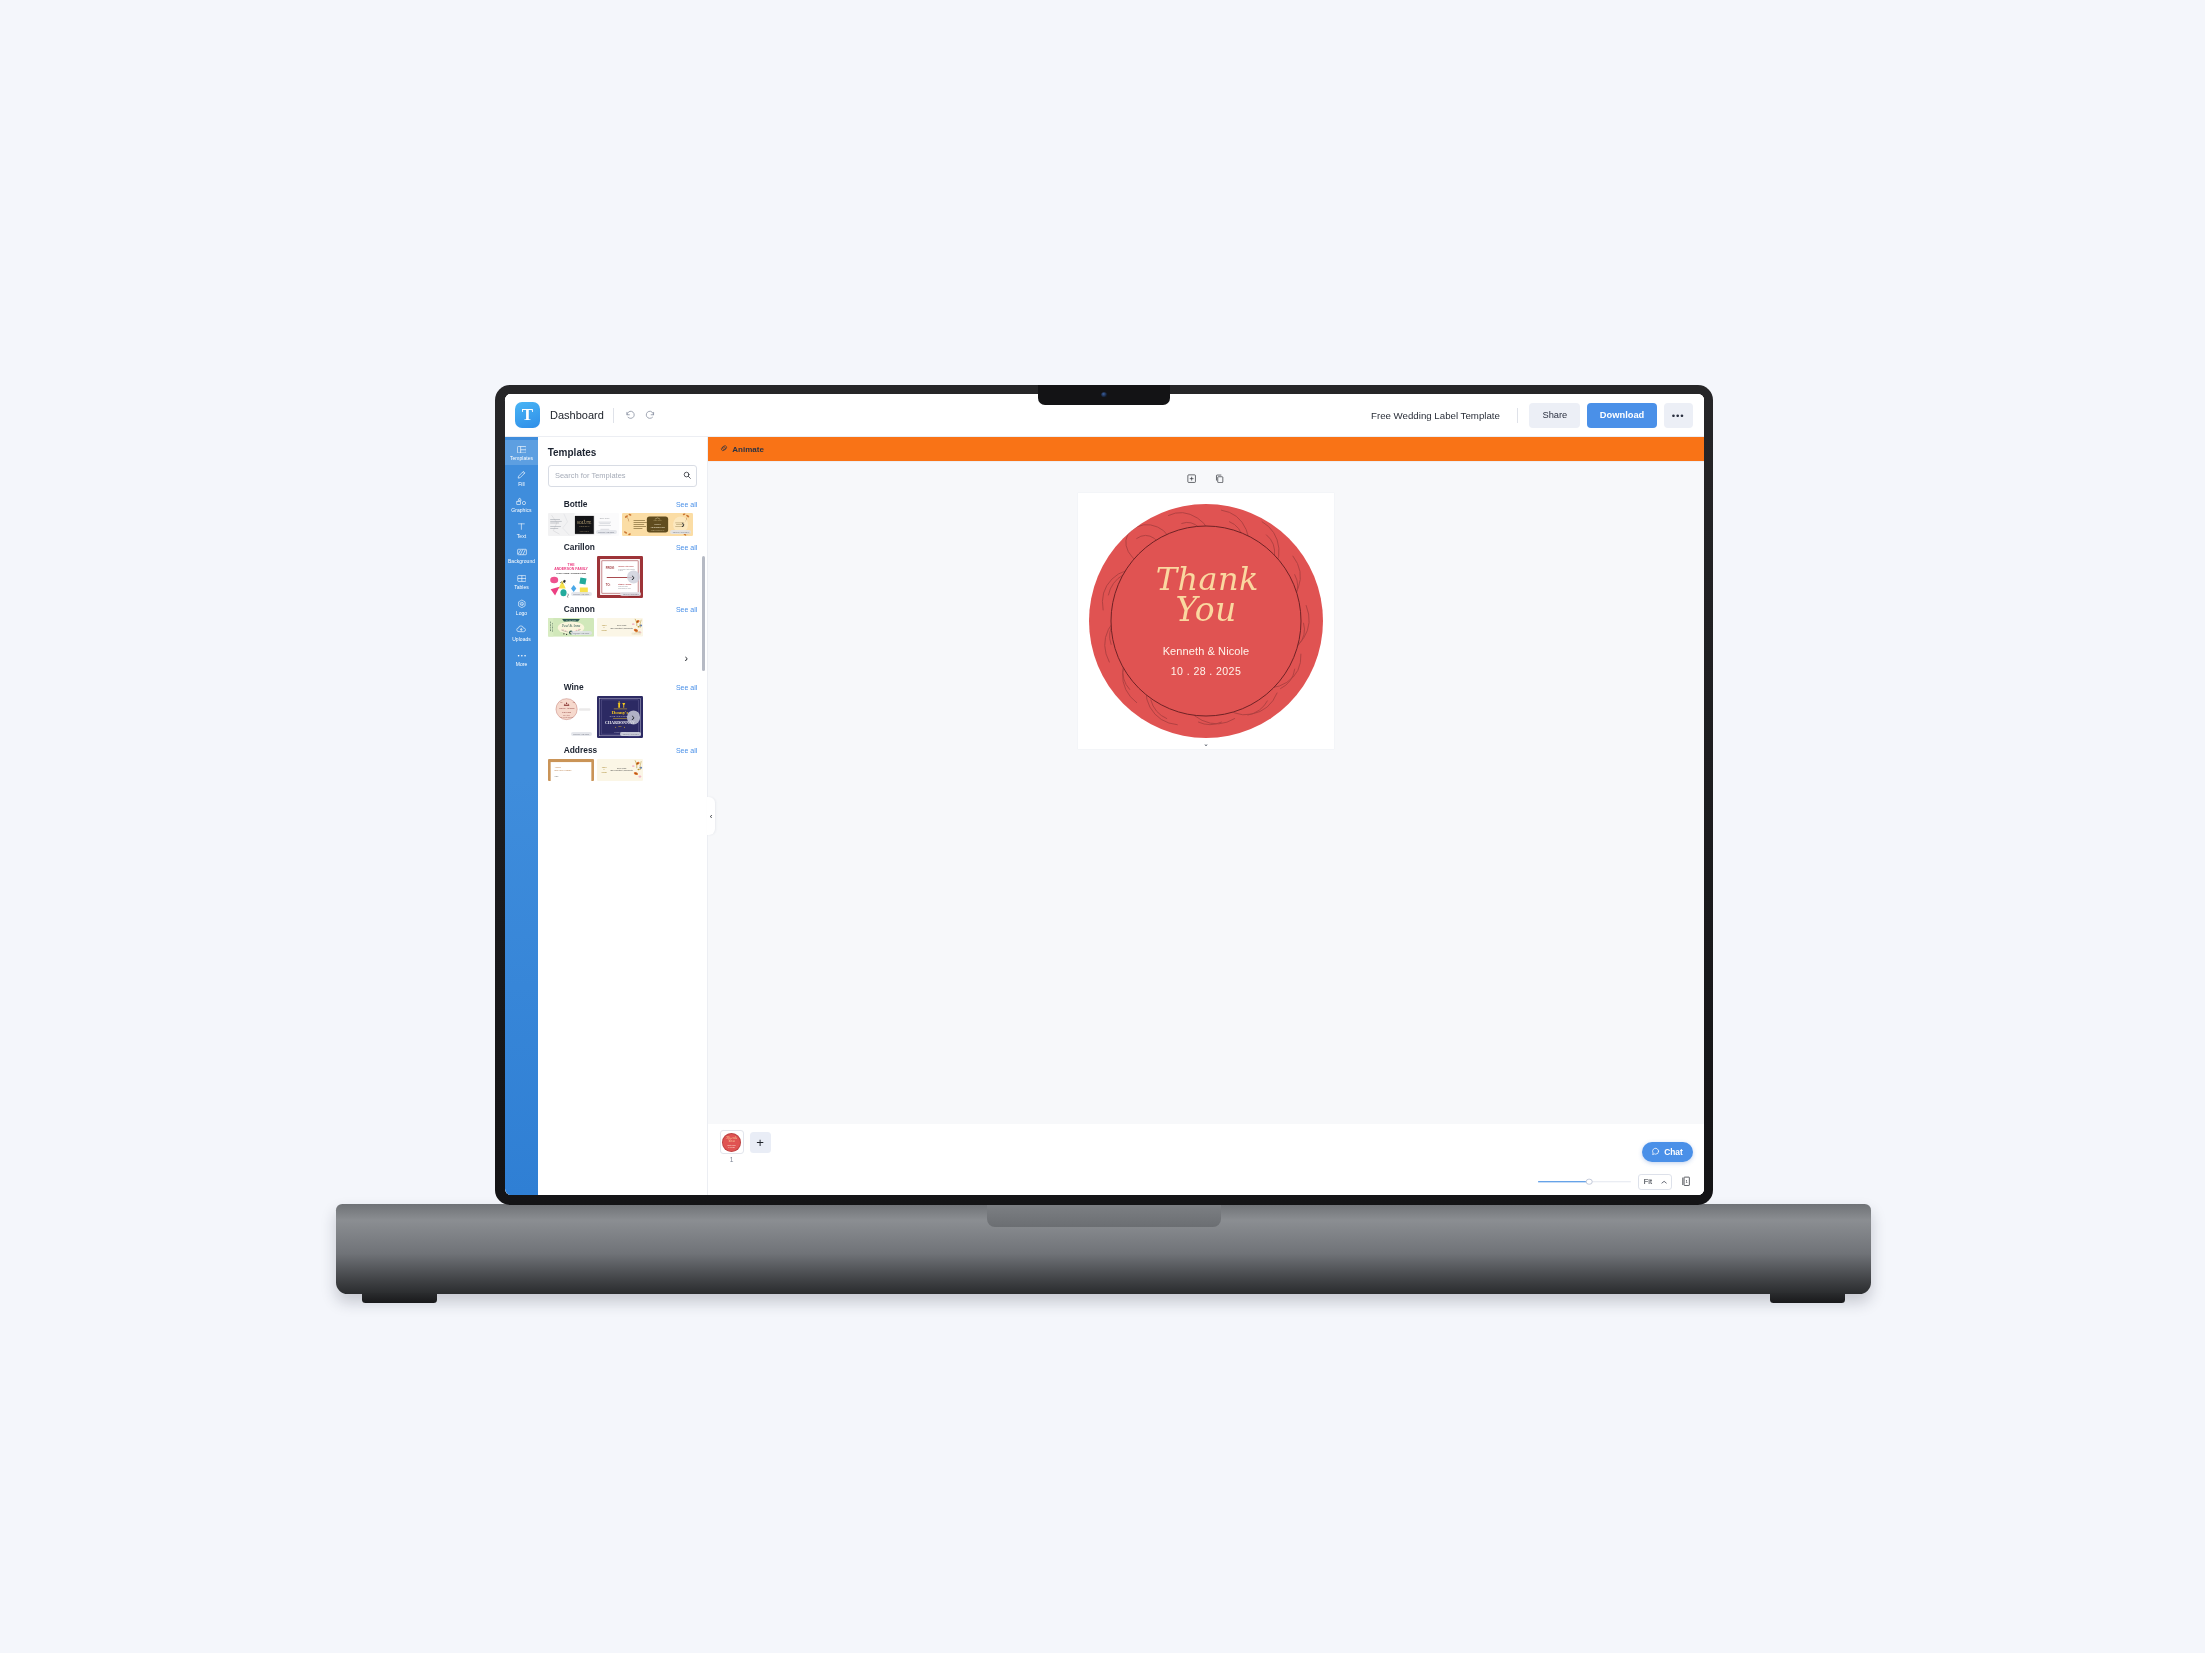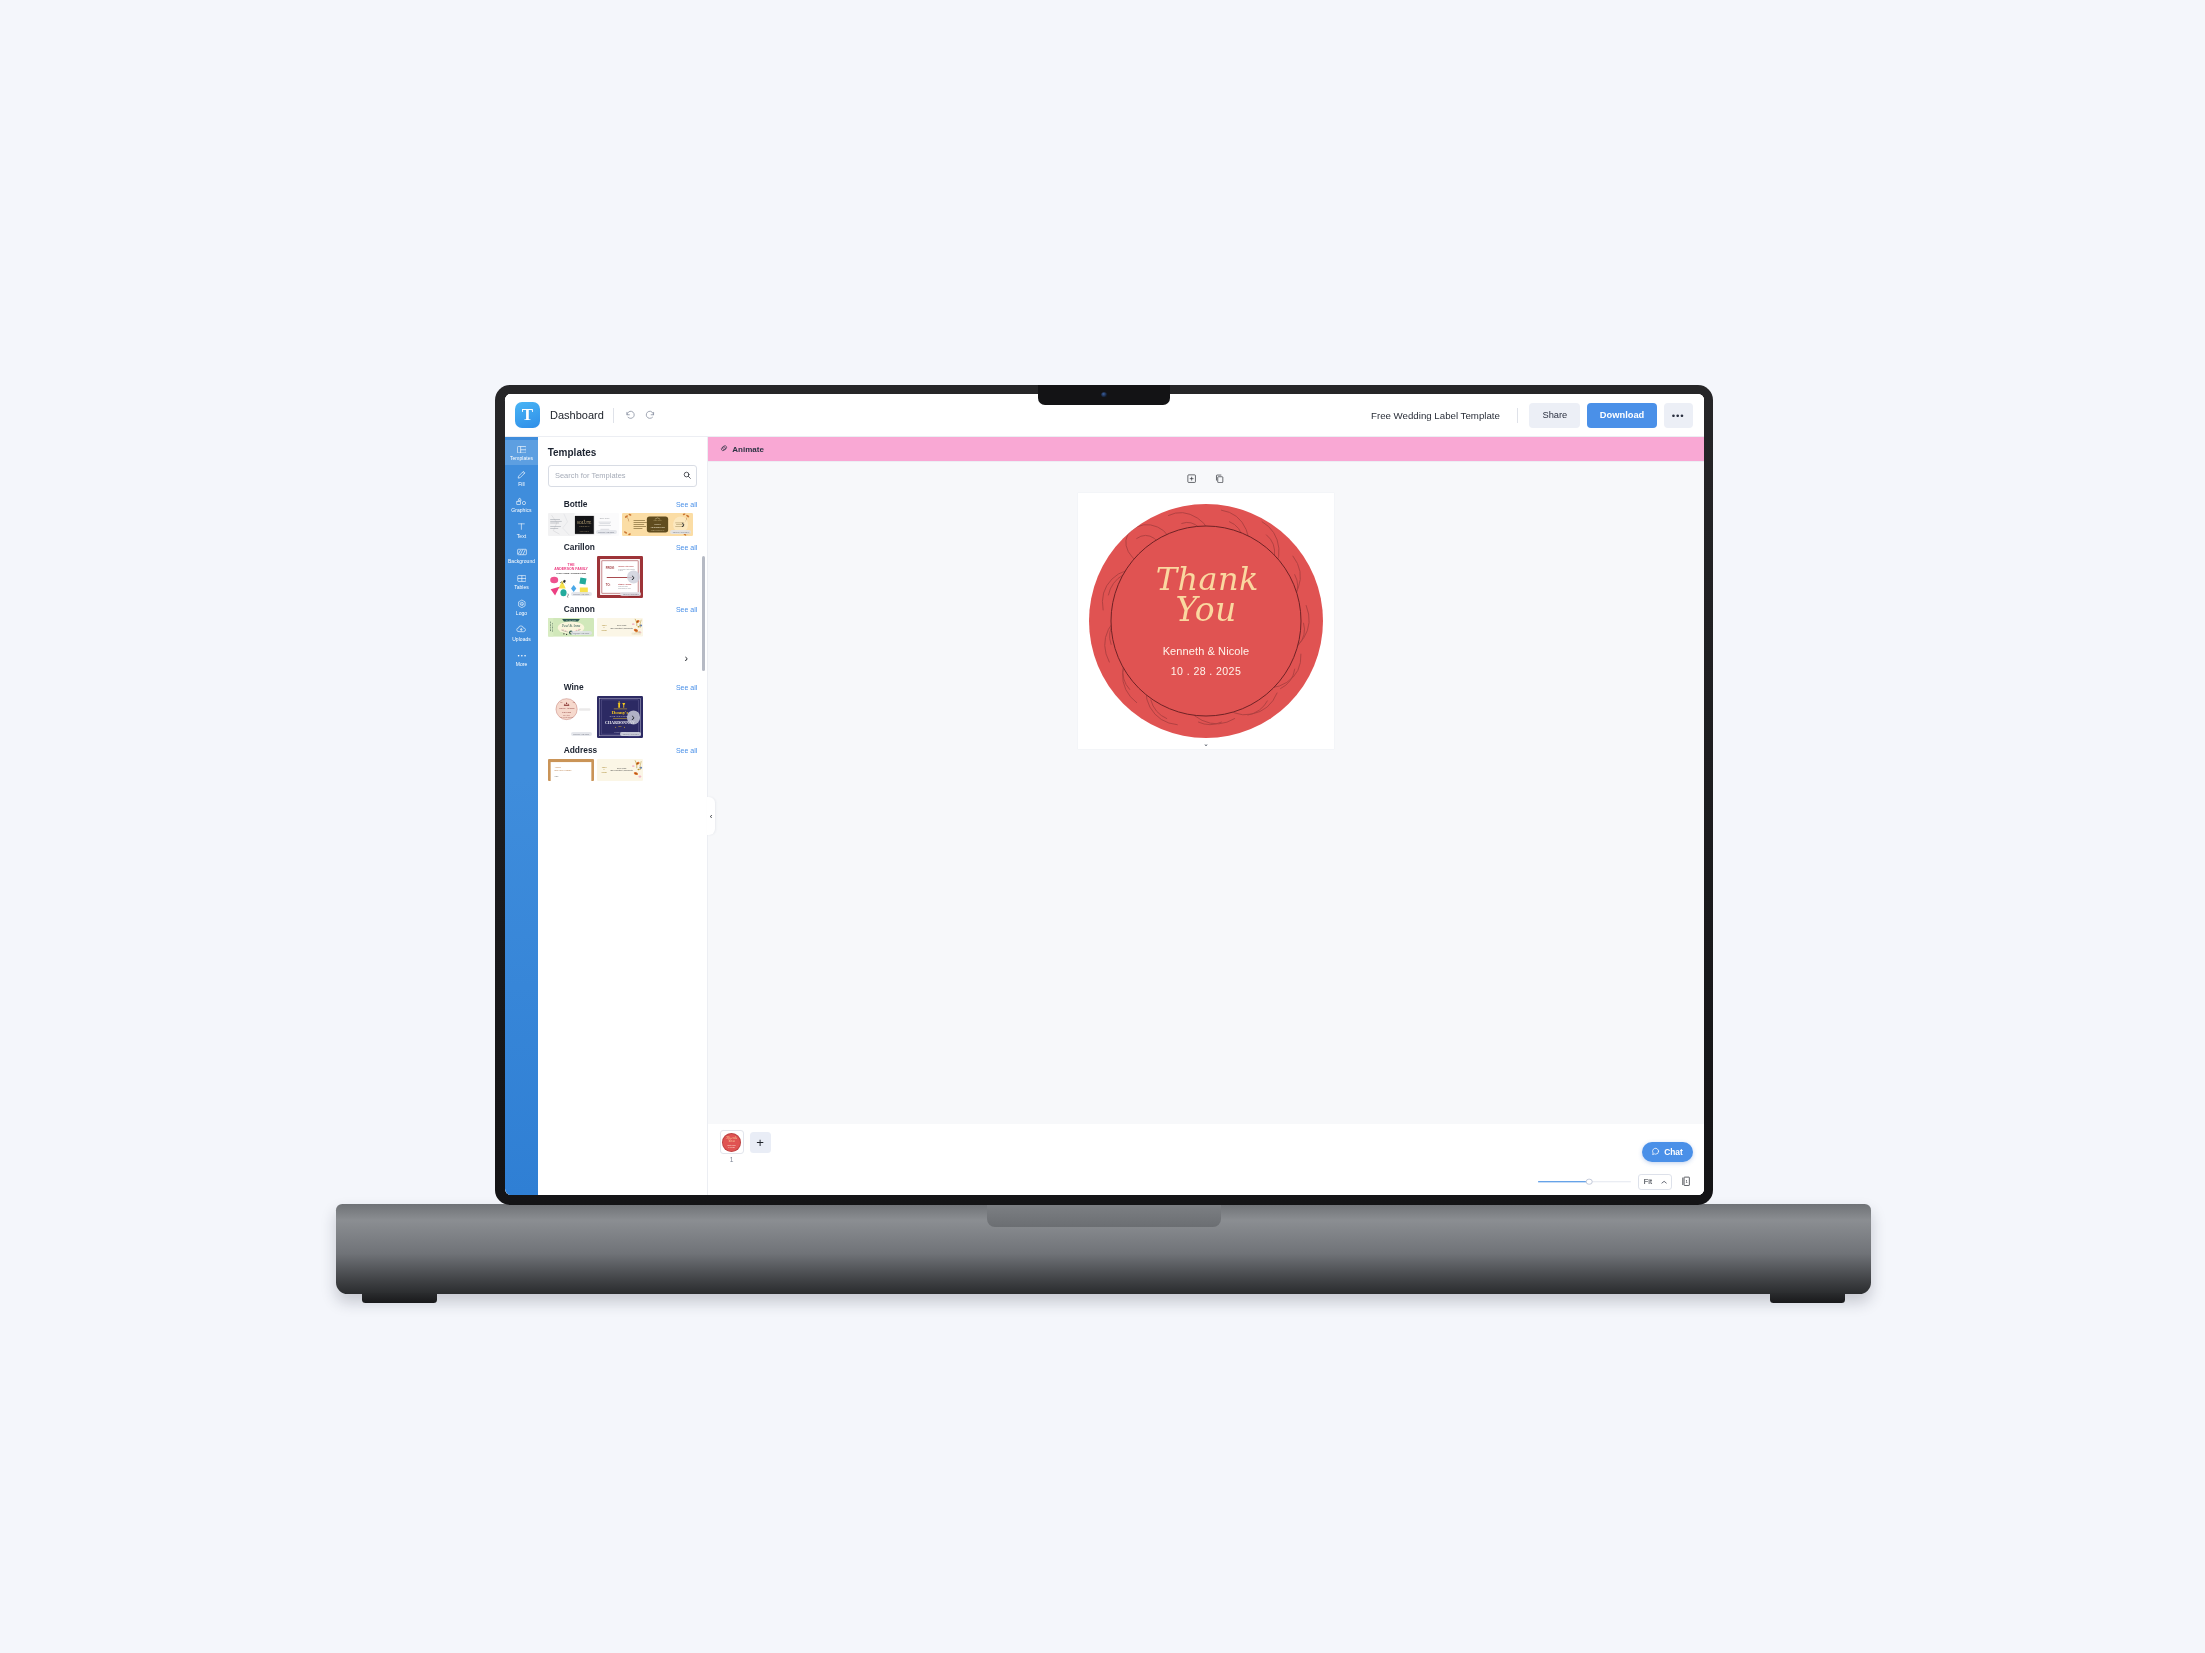--- a/index.html
+++ b/index.html
@@ -167,21 +167,21 @@
     width: 8.8px; height: 38px; background:#fff;
     border-radius: 0 6.2px 6.2px 0; z-index: 20;
     display:flex; align-items:center; justify-content:center;
     box-shadow: 0.9px 0 2.2px rgba(40,50,80,.07);
     cursor:pointer; color:#1b1e25; font-size:8px;
   }
 
   
   #editor { flex:1 1 auto; display:flex; flex-direction:column; min-width:0; background:#f7f8fa; }
   #animate-bar {
-    height: 25px; flex:0 0 25px; background:#f9a8d4; display:flex; align-items:center;
+    height: 25px; flex:0 0 25px; background:#f97316; display:flex; align-items:center;
     padding-left: 11.5px; gap:4.4px; border-bottom:0.4px solid #eceef3;
   }
   #animate-label { font-size:8px; font-weight:600; color:#2c3444; }
 
   #canvas-area { flex:1 1 auto; position:relative; display:flex; flex-direction:column; align-items:center; min-height:0; }
   #canvas-tools { display:flex; gap:15px; margin: 9.7px 0 0; align-self:center; }
   #canvas-tools .icon-btn { width:13.2px; height:13.2px; }
 
   #artboard {
     width: 256px; height: 256px; background:#fff; margin-top: 8px;

